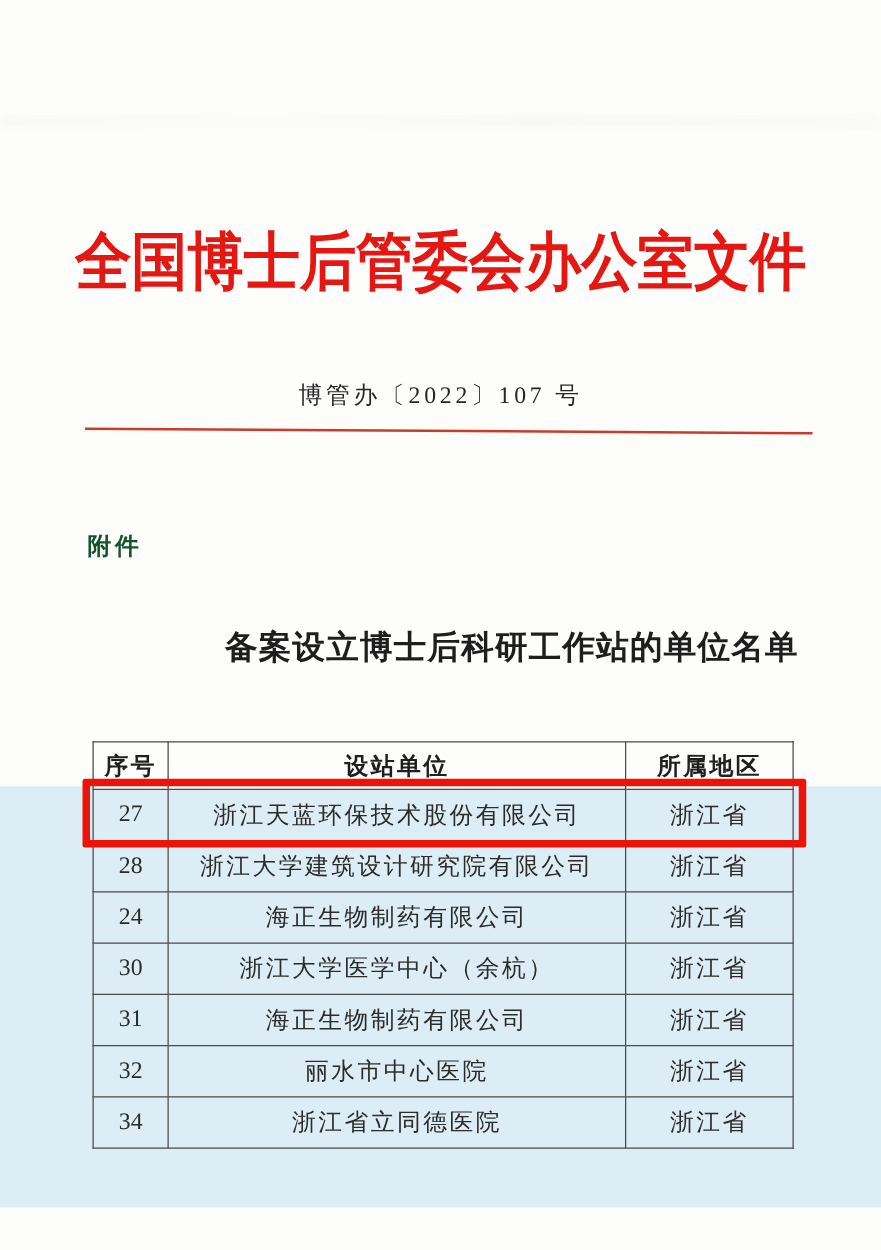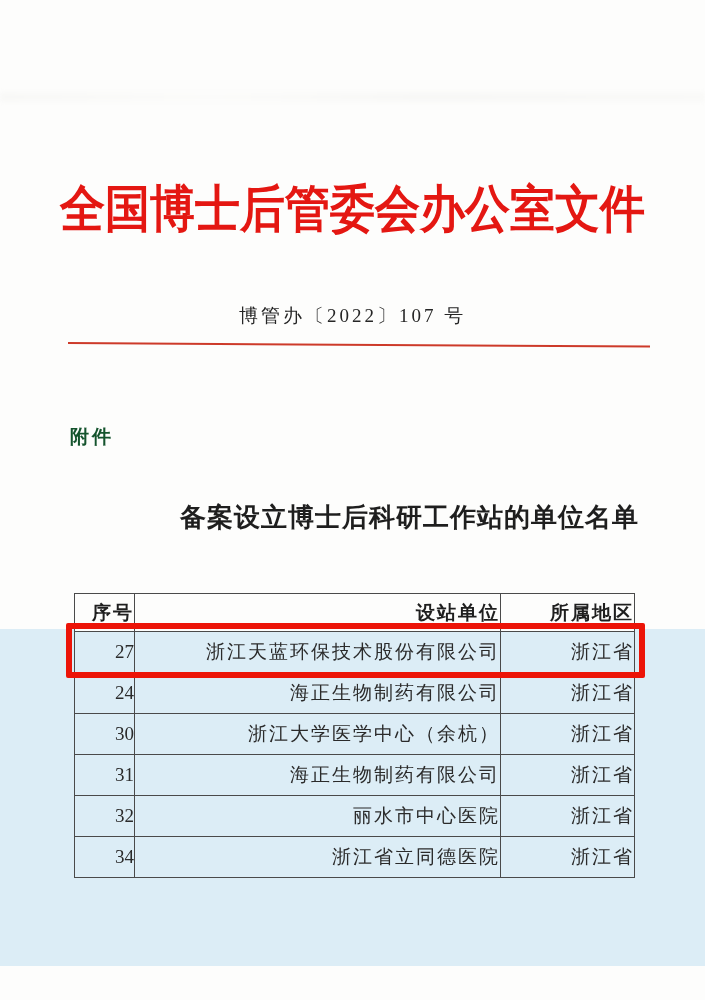--- a/index.html
+++ b/index.html
@@ -92,21 +92,21 @@
     width: 560px;
     border-collapse: collapse;
     z-index: 2;
     table-layout: fixed;
   }
   .units-table col.col-no { width: 60px; }
   .units-table col.col-unit { width: 366px; }
   .units-table col.col-region { width: 134px; }
   .units-table th, .units-table td {
     border: 1.5px solid var(--border-gray);
-    text-align: right;
+    text-align: center;
     vertical-align: middle;
     color: var(--text-dark);
     background: transparent;
   }
   .units-table th {
     height: 38px;
     font-family: "Liberation Sans", "DejaVu Sans", sans-serif;
     font-weight: bold;
     font-size: 19px;
     letter-spacing: 2px;
@@ -161,20 +161,25 @@
         <th>所属地区</th>
       </tr>
     </thead>
     <tbody>
       <tr class="highlighted">
         <td class="num-cell">27</td>
         <td>浙江天蓝环保技术股份有限公司</td>
         <td>浙江省</td>
       </tr>
       <tr>
+        <td class="num-cell">28</td>
+        <td>浙江大学建筑设计研究院有限公司</td>
+        <td>浙江省</td>
+      </tr>
+      <tr>
         <td class="num-cell">24</td>
         <td>海正生物制药有限公司</td>
         <td>浙江省</td>
       </tr>
       <tr>
         <td class="num-cell">30</td>
         <td>浙江大学医学中心（余杭）</td>
         <td>浙江省</td>
       </tr>
       <tr>

